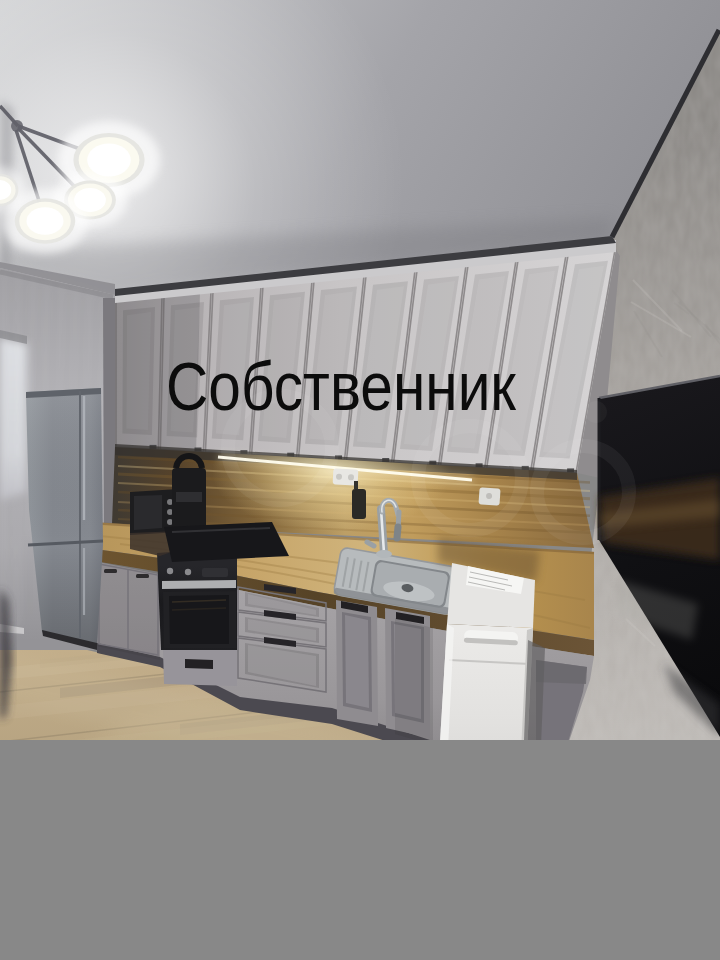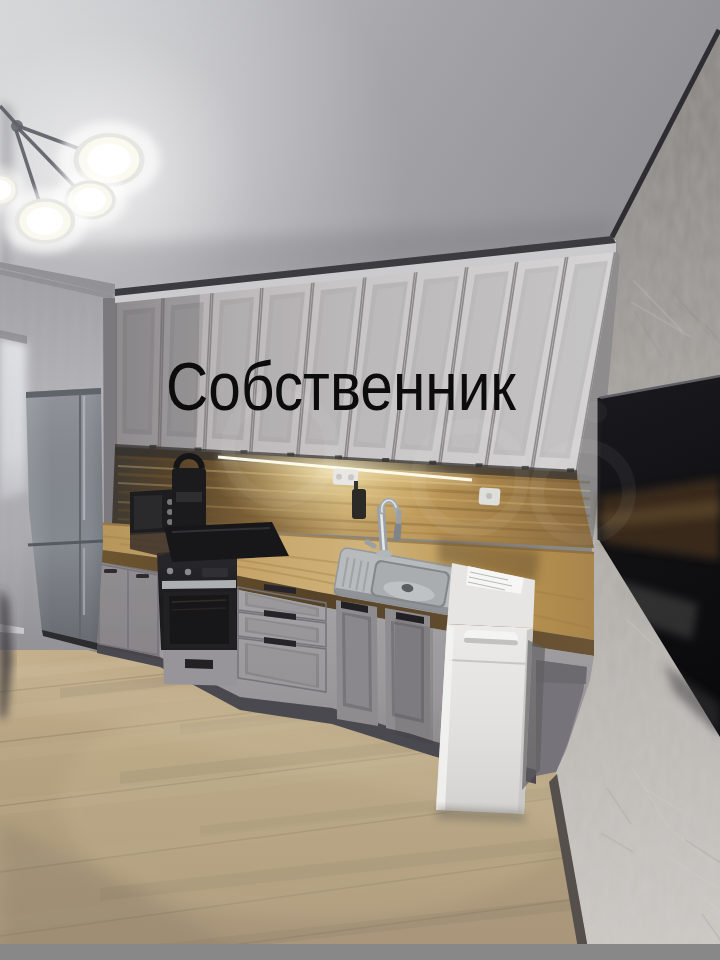--- a/index.html
+++ b/index.html
@@ -1,15 +1,15 @@
 <!DOCTYPE html>
 <html><head><meta charset="utf-8">
 <style>
 html,body{margin:0;padding:0;background:#888;}
-#scene{width:720px;height:944px;overflow:hidden;position:relative;}
+#scene{width:720px;height:740px;overflow:hidden;position:relative;}
 </style></head>
 <body>
 <div id="scene">
 <svg width="720" height="960" viewBox="0 0 720 960">
 
 <defs>
 <linearGradient id="ceil" x1="0" y1="0" x2="720" y2="420" gradientUnits="userSpaceOnUse">
  <stop offset="0" stop-color="#d0d1d3"></stop>
           <stop offset="0.45" stop-color="#a4a4a9"></stop>
  <stop offset="1" stop-color="#85858a"></stop>

